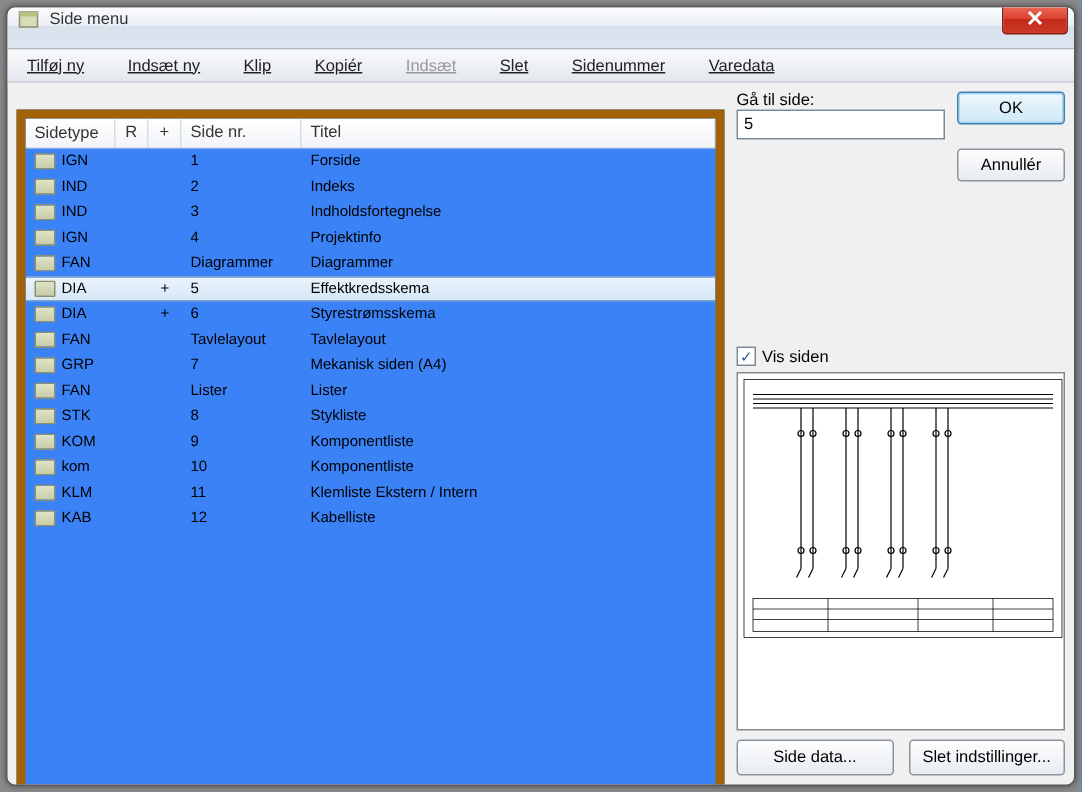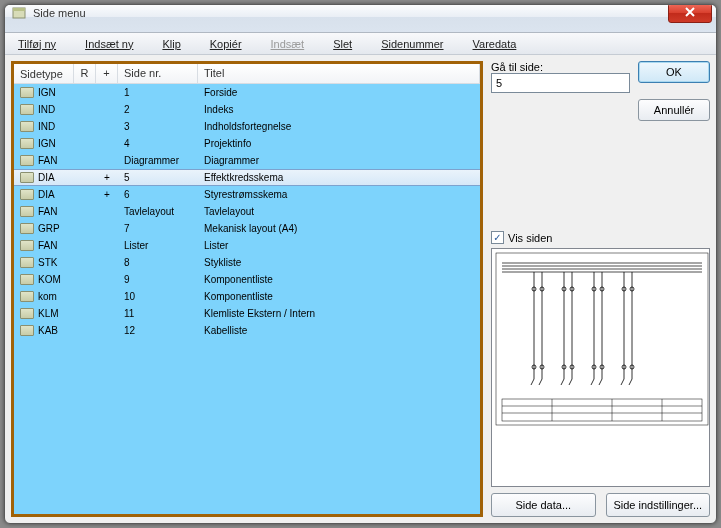--- a/index.html
+++ b/index.html
@@ -55,23 +55,24 @@
     padding: 2px 7px; color: #222;
   }
   .menubar .m.dis { color: #9a9a9a; }
   .menubar .m u { text-decoration: underline; }
   .client {
     flex: 1; display: flex; padding: 6px;
     gap: 8px;
   }
   .listpanel {
     width: 472px; height: 100%;
-    background: #7dd3fc; border: 3px solid #a16207;
+    background: #3b82f6; border: 6px solid #a16207;
     display: flex; flex-direction: column;
     overflow: hidden;
+    margin-top: 12px;
   }
   .lv-header {
     display: flex;
     background: linear-gradient(to bottom, #fff, #f2f4f7);
     border-bottom: 1px solid #d8dde3;
     height: 20px; font-size: 11px;
   }
   .lv-header .col {
     border-right: 1px solid #d8dde3;
     padding: 3px 6px; color: #333;
@@ -266,21 +267,21 @@
             <div class="cell c-titel">Tavlelayout</div>
           </div>
           <div class="row">
             <div class="cell c-sidetype">
               <span class="page-ico"></span>
               <span>GRP</span>
             </div>
             <div class="cell c-r"></div>
             <div class="cell c-plus"></div>
             <div class="cell c-nr">7</div>
-            <div class="cell c-titel">Mekanisk layout (A4)</div>
+            <div class="cell c-titel">Mekanisk siden (A4)</div>
           </div>
           <div class="row">
             <div class="cell c-sidetype">
               <span class="page-ico"></span>
               <span>FAN</span>
             </div>
             <div class="cell c-r"></div>
             <div class="cell c-plus"></div>
             <div class="cell c-nr">Lister</div>
             <div class="cell c-titel">Lister</div>
@@ -408,17 +409,17 @@
             <line x1="10" y1="164" x2="210" y2="164"></line>
             <line x1="60" y1="150" x2="60" y2="172"></line>
             <line x1="120" y1="150" x2="120" y2="172"></line>
             <line x1="170" y1="150" x2="170" y2="172"></line>
           </g>
         </svg>
       </div>
 
       <div class="bottombtns">
         <button class="btn">Side data...</button>
-        <button class="btn">Side indstillinger...</button>
+        <button class="btn">Slet indstillinger...</button>
       </div>
     </div>
   </div>
 </div>
 
 </body></html>

